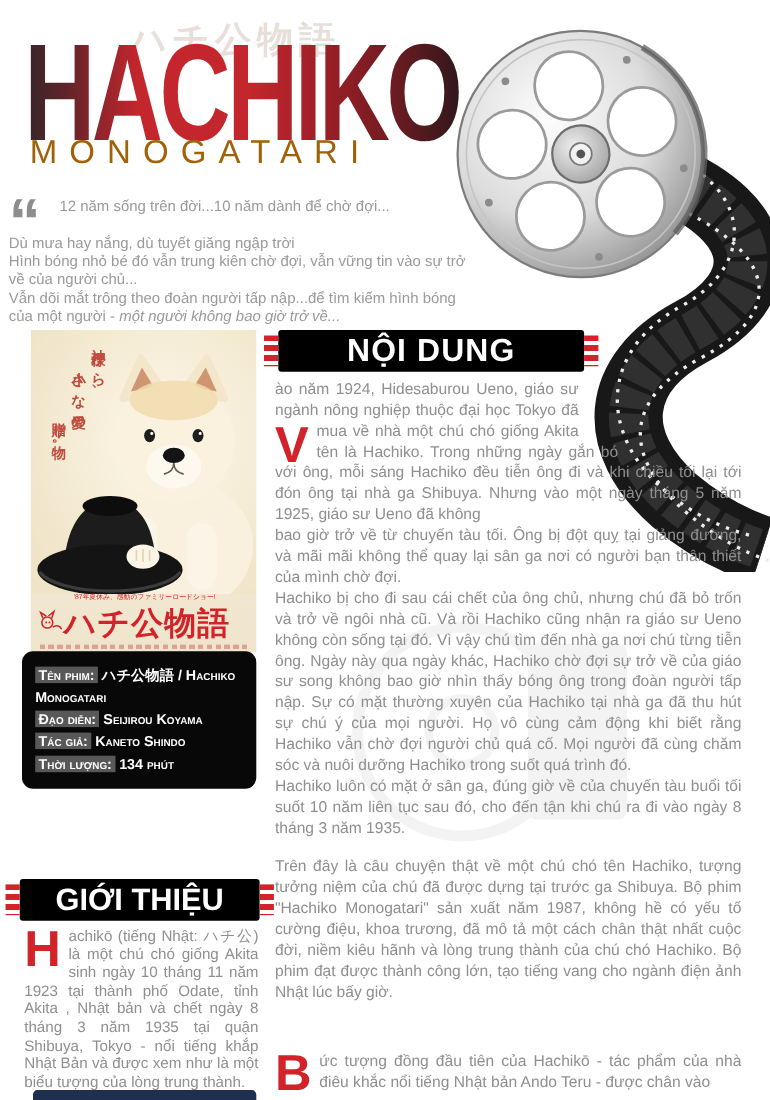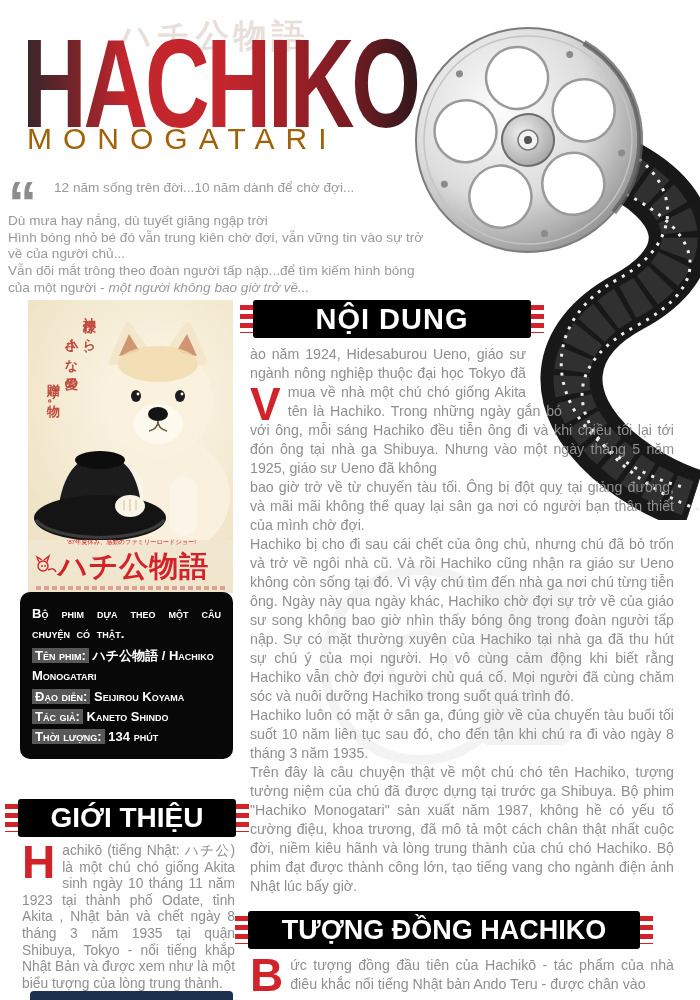--- a/index.html
+++ b/index.html
@@ -40,21 +40,21 @@
   .ribbon::after{right:-13px;}
   .ribbon-noidung{left:253px;top:300px;width:278px;height:38px;font-size:29px;letter-spacing:1px;}
   .ribbon-gioithieu{left:18px;top:799px;width:218px;height:38px;font-size:28px;}
   .ribbon-tuongdong{left:248px;top:911px;width:392px;height:38px;font-size:27px;}
 
   
   .body-text{color:#8f8f8f;text-align:justify;}
   .col-right{position:absolute;left:250px;top:345px;width:424px;font-size:14.2px;
              line-height:19px;z-index:3;}
   .col-right .para{margin:0;}
-  .col-right .para.gap{}
+  .col-right .para.gap{margin-top:16px;}
   .cut1{float:right;width:148px;height:40px;}
   .cut2{float:right;clear:right;width:112px;height:18px;}
   .dropcap{float:left;color:#d2232a;font-weight:bold;font-size:46px;line-height:33px;
            margin:3px 7px 0 0;}
   .col-left-body{position:absolute;left:22px;top:843px;width:213px;font-size:13.8px;
                  line-height:16.6px;z-index:3;}
   .final-para{position:absolute;left:250px;top:956px;width:424px;font-size:14.2px;
               line-height:19px;z-index:3;}
 
   
@@ -195,42 +195,40 @@
       <path d="M5,10 L3,5 L8,8 M13,10 L15,4 L10,8" fill="none" stroke="#d2232a" stroke-width="1.4"></path>
       <circle cx="8" cy="14" r="0.9" fill="#d2232a"></circle>
         <circle cx="11" cy="14" r="0.9" fill="#d2232a"></circle>
       <path d="M14,18 q6,-3 8,2" fill="none" stroke="#d2232a" stroke-width="1.4"></path>
     </svg>
     <div class="poster-title">ハチ公物語</div>
     <div class="poster-credits"></div>
   </div>
 
   <div class="infobox">
-    <div class="intro">Bộ phim dựa theo một câu chuyện có thật.</div>
     <div class="info-row">
       <span class="lbl">Tên phim:</span>
       <span class="val">ハチ公物語 / Hachiko Monogatari</span>
     </div>
     <div class="info-row">
       <span class="lbl">Đạo diễn:</span>
       <span class="val">Seijirou Koyama</span>
     </div>
     <div class="info-row">
       <span class="lbl">Tác giả:</span>
       <span class="val">Kaneto Shindo</span>
     </div>
     <div class="info-row">
       <span class="lbl">Thời lượng:</span>
       <span class="val">134 phút</span>
     </div>
   </div>
 
   <div class="ribbon ribbon-noidung">NỘI DUNG</div>
   <div class="ribbon ribbon-gioithieu">GIỚI THIỆU</div>
-  <div class="ribbon ribbon-tuongdong">TƯỢNG ĐỒNG HACHIKO</div>
 
   <div class="col-right body-text">
     <div class="para">
       <span class="cut1"></span>
       <span class="cut2"></span>
       <span class="dropcap">V</span>
       <span>ào năm 1924, Hidesaburou Ueno, giáo sư ngành nông nghiệp thuộc đại học Tokyo đã mua về nhà một chú chó giống Akita tên là Hachiko. Trong những ngày gắn bó với ông, mỗi sáng Hachiko đều tiễn ông đi và khi chiều tối lại tới đón ông tại nhà ga Shibuya. Nhưng vào một ngày tháng 5 năm 1925, giáo sư Ueno đã không</span>
     </div>
     <div class="para">
       <span>bao giờ trở về từ chuyến tàu tối. Ông bị đột quỵ tại giảng đường, và mãi mãi không thể quay lại sân ga nơi có người bạn thân thiết của mình chờ đợi.</span>

